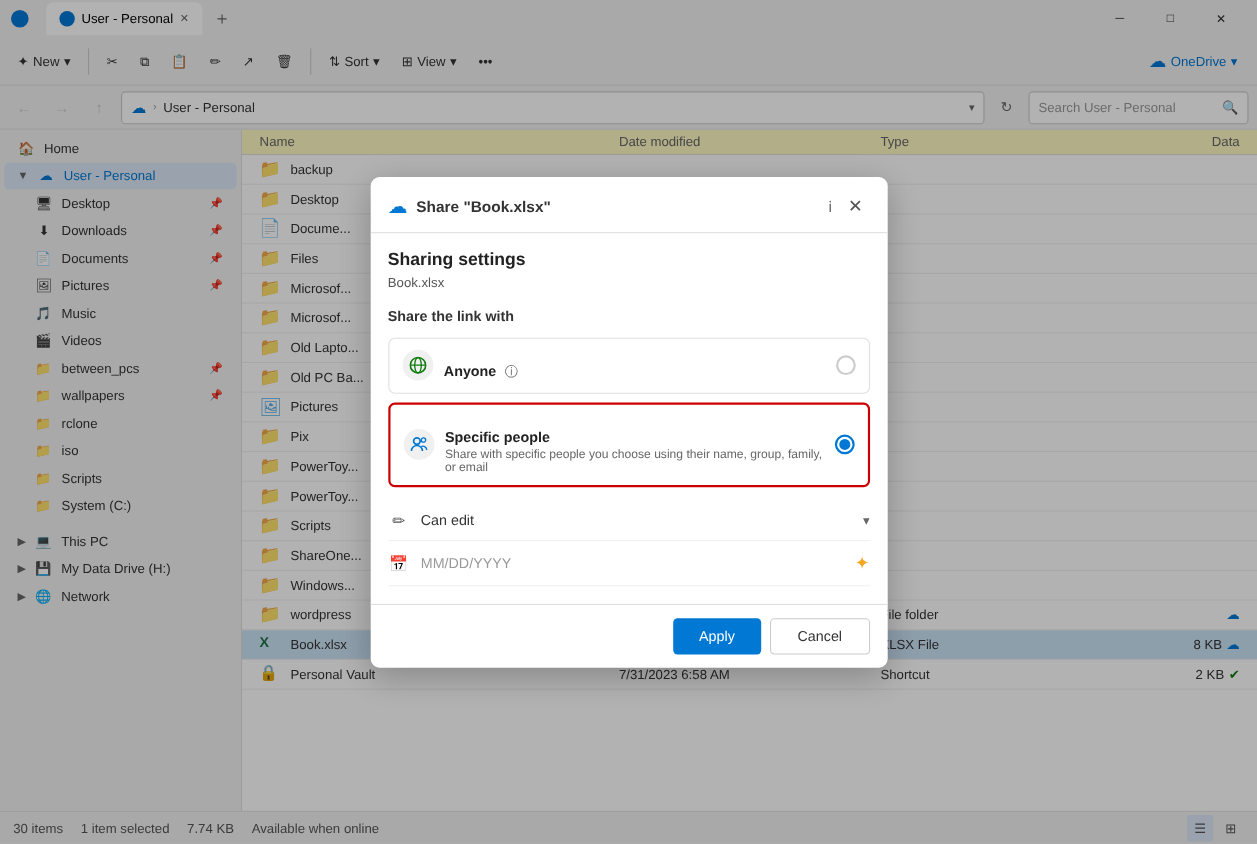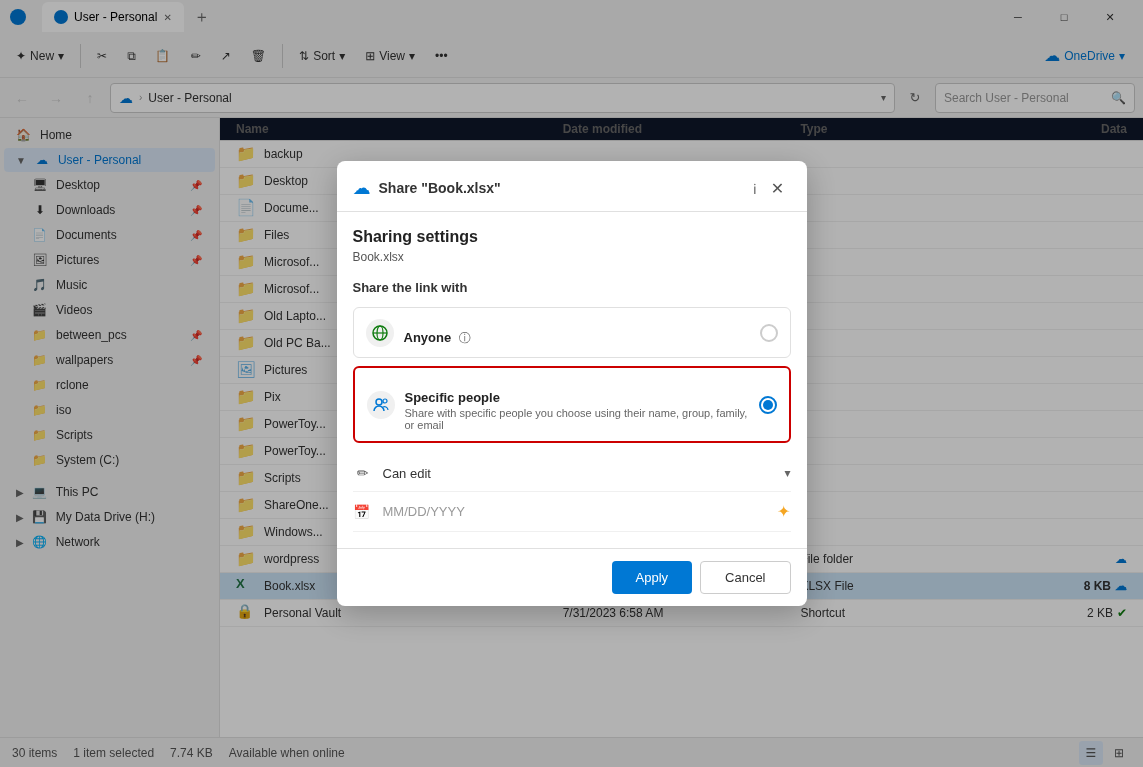--- a/index.html
+++ b/index.html
@@ -134,24 +134,24 @@
     .filelist {
       flex: 1;
       background: white;
       overflow-y: auto;
     }
     .filelist-header {
       display: flex;
       align-items: center;
       padding: 4px 16px;
       border-bottom: 1px solid #e0e0e0;
-      background: #0f172a;
+      background: #fef9c3;
       font-size: 12px;
       color: #666;
-      font-weight: 700;
+      font-weight: 400;
     }
     .col-name { flex: 3; }
     .col-date { flex: 2; }
     .col-type { flex: 2; margin-left: 20px; }
     .col-size { flex: 1; text-align: right; }
     .file-row {
       display: flex;
       align-items: center;
       padding: 3px 16px;
       border-bottom: 1px solid #f0f0f0;
@@ -558,21 +558,21 @@
     <div class="file-row">
       <div class="col-name" style="display:flex;align-items:center;"><span class="folder-icon file-icon">📁</span>wordpress</div>
       <div class="col-date">7/24/2023 1:23 PM</div>
       <div class="col-type">File folder</div>
       <div class="col-size"><span class="cloud-icon">☁</span></div>
     </div>
     <div class="file-row selected">
       <div class="col-name" style="display:flex;align-items:center;"><span class="file-icon" style="color:#217346;font-size:13px;font-weight:bold;">X</span>Book.xlsx</div>
       <div class="col-date">6/1/2021 2:06 PM</div>
       <div class="col-type">XLSX File</div>
-      <div class="col-size" style="display:flex;align-items:flex-end;justify-content:flex-end;gap:4px;font-weight:bold;">8 KB <span class="cloud-icon">☁</span></div>
+      <div class="col-size" style="display:flex;align-items:flex-end;justify-content:flex-end;gap:4px;">8 KB <span class="cloud-icon">☁</span></div>
     </div>
     <div class="file-row">
       <div class="col-name" style="display:flex;align-items:center;"><span class="file-icon" style="color:#888;font-size:14px;">🔒</span>Personal Vault</div>
       <div class="col-date">7/31/2023 6:58 AM</div>
       <div class="col-type">Shortcut</div>
       <div class="col-size" style="display:flex;align-items:center;justify-content:flex-end;gap:4px;">2 KB <span class="check-icon">✔</span></div>
     </div>
   </div>
 </div>
 

